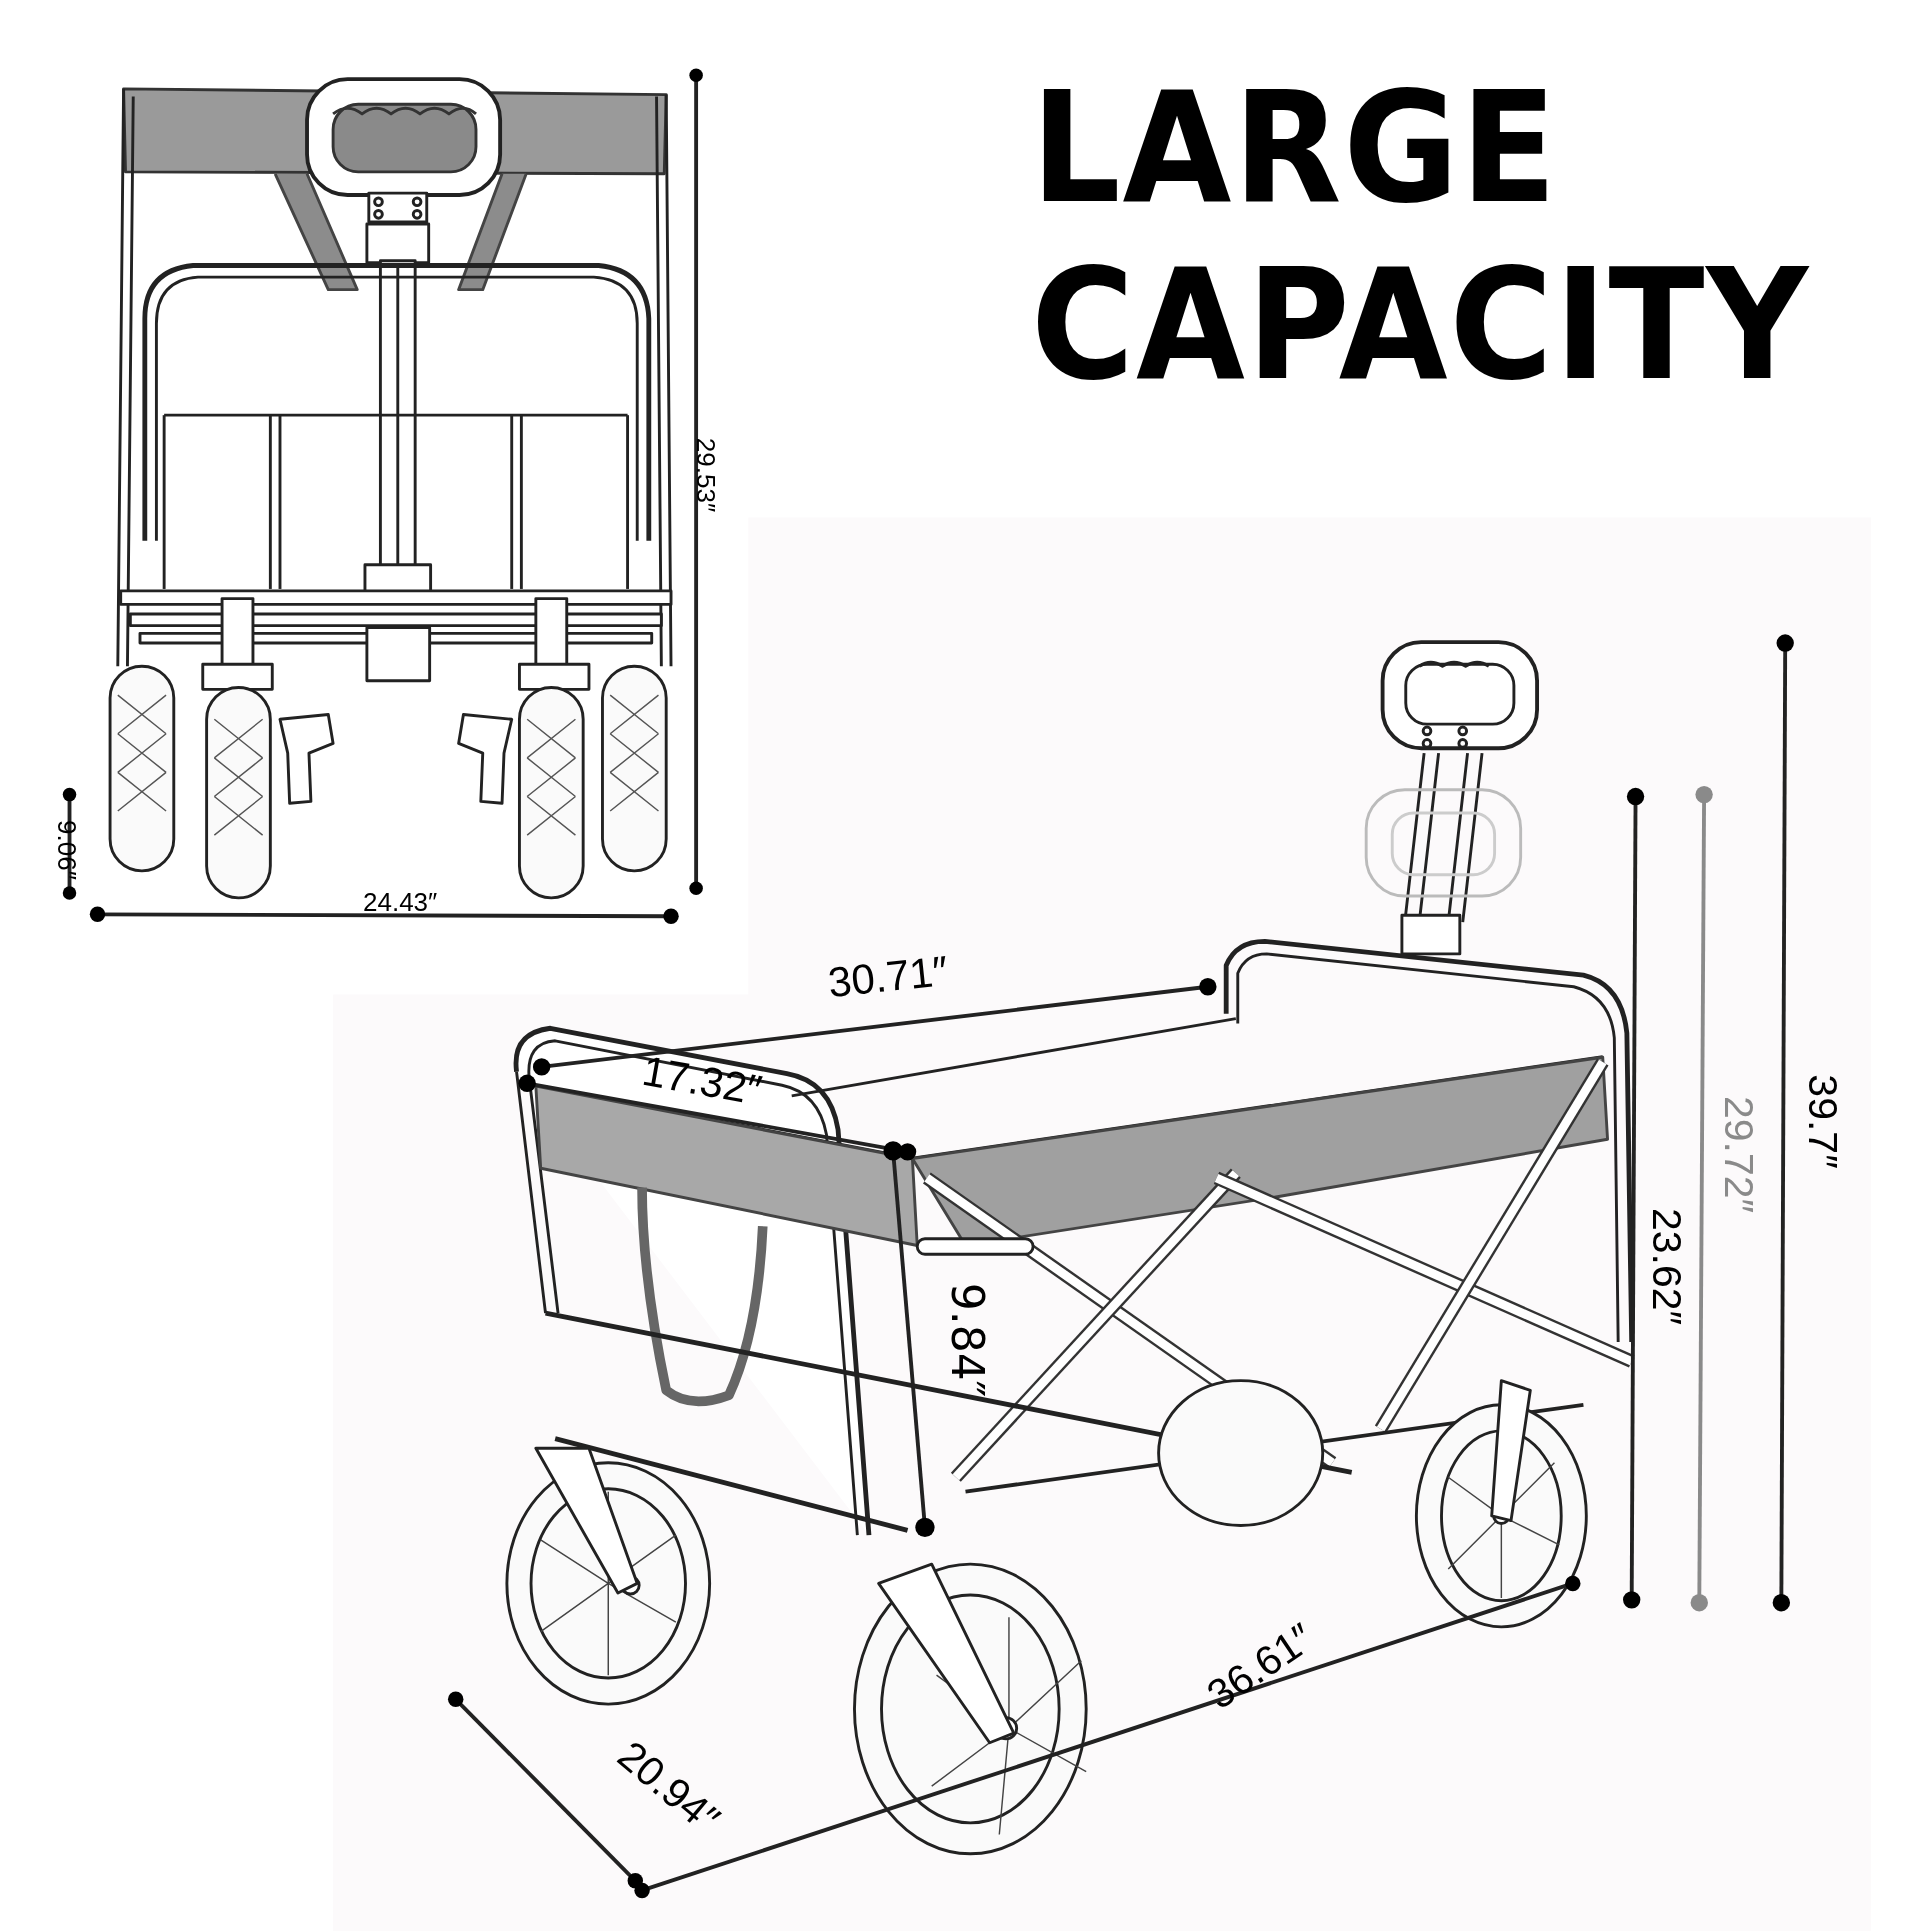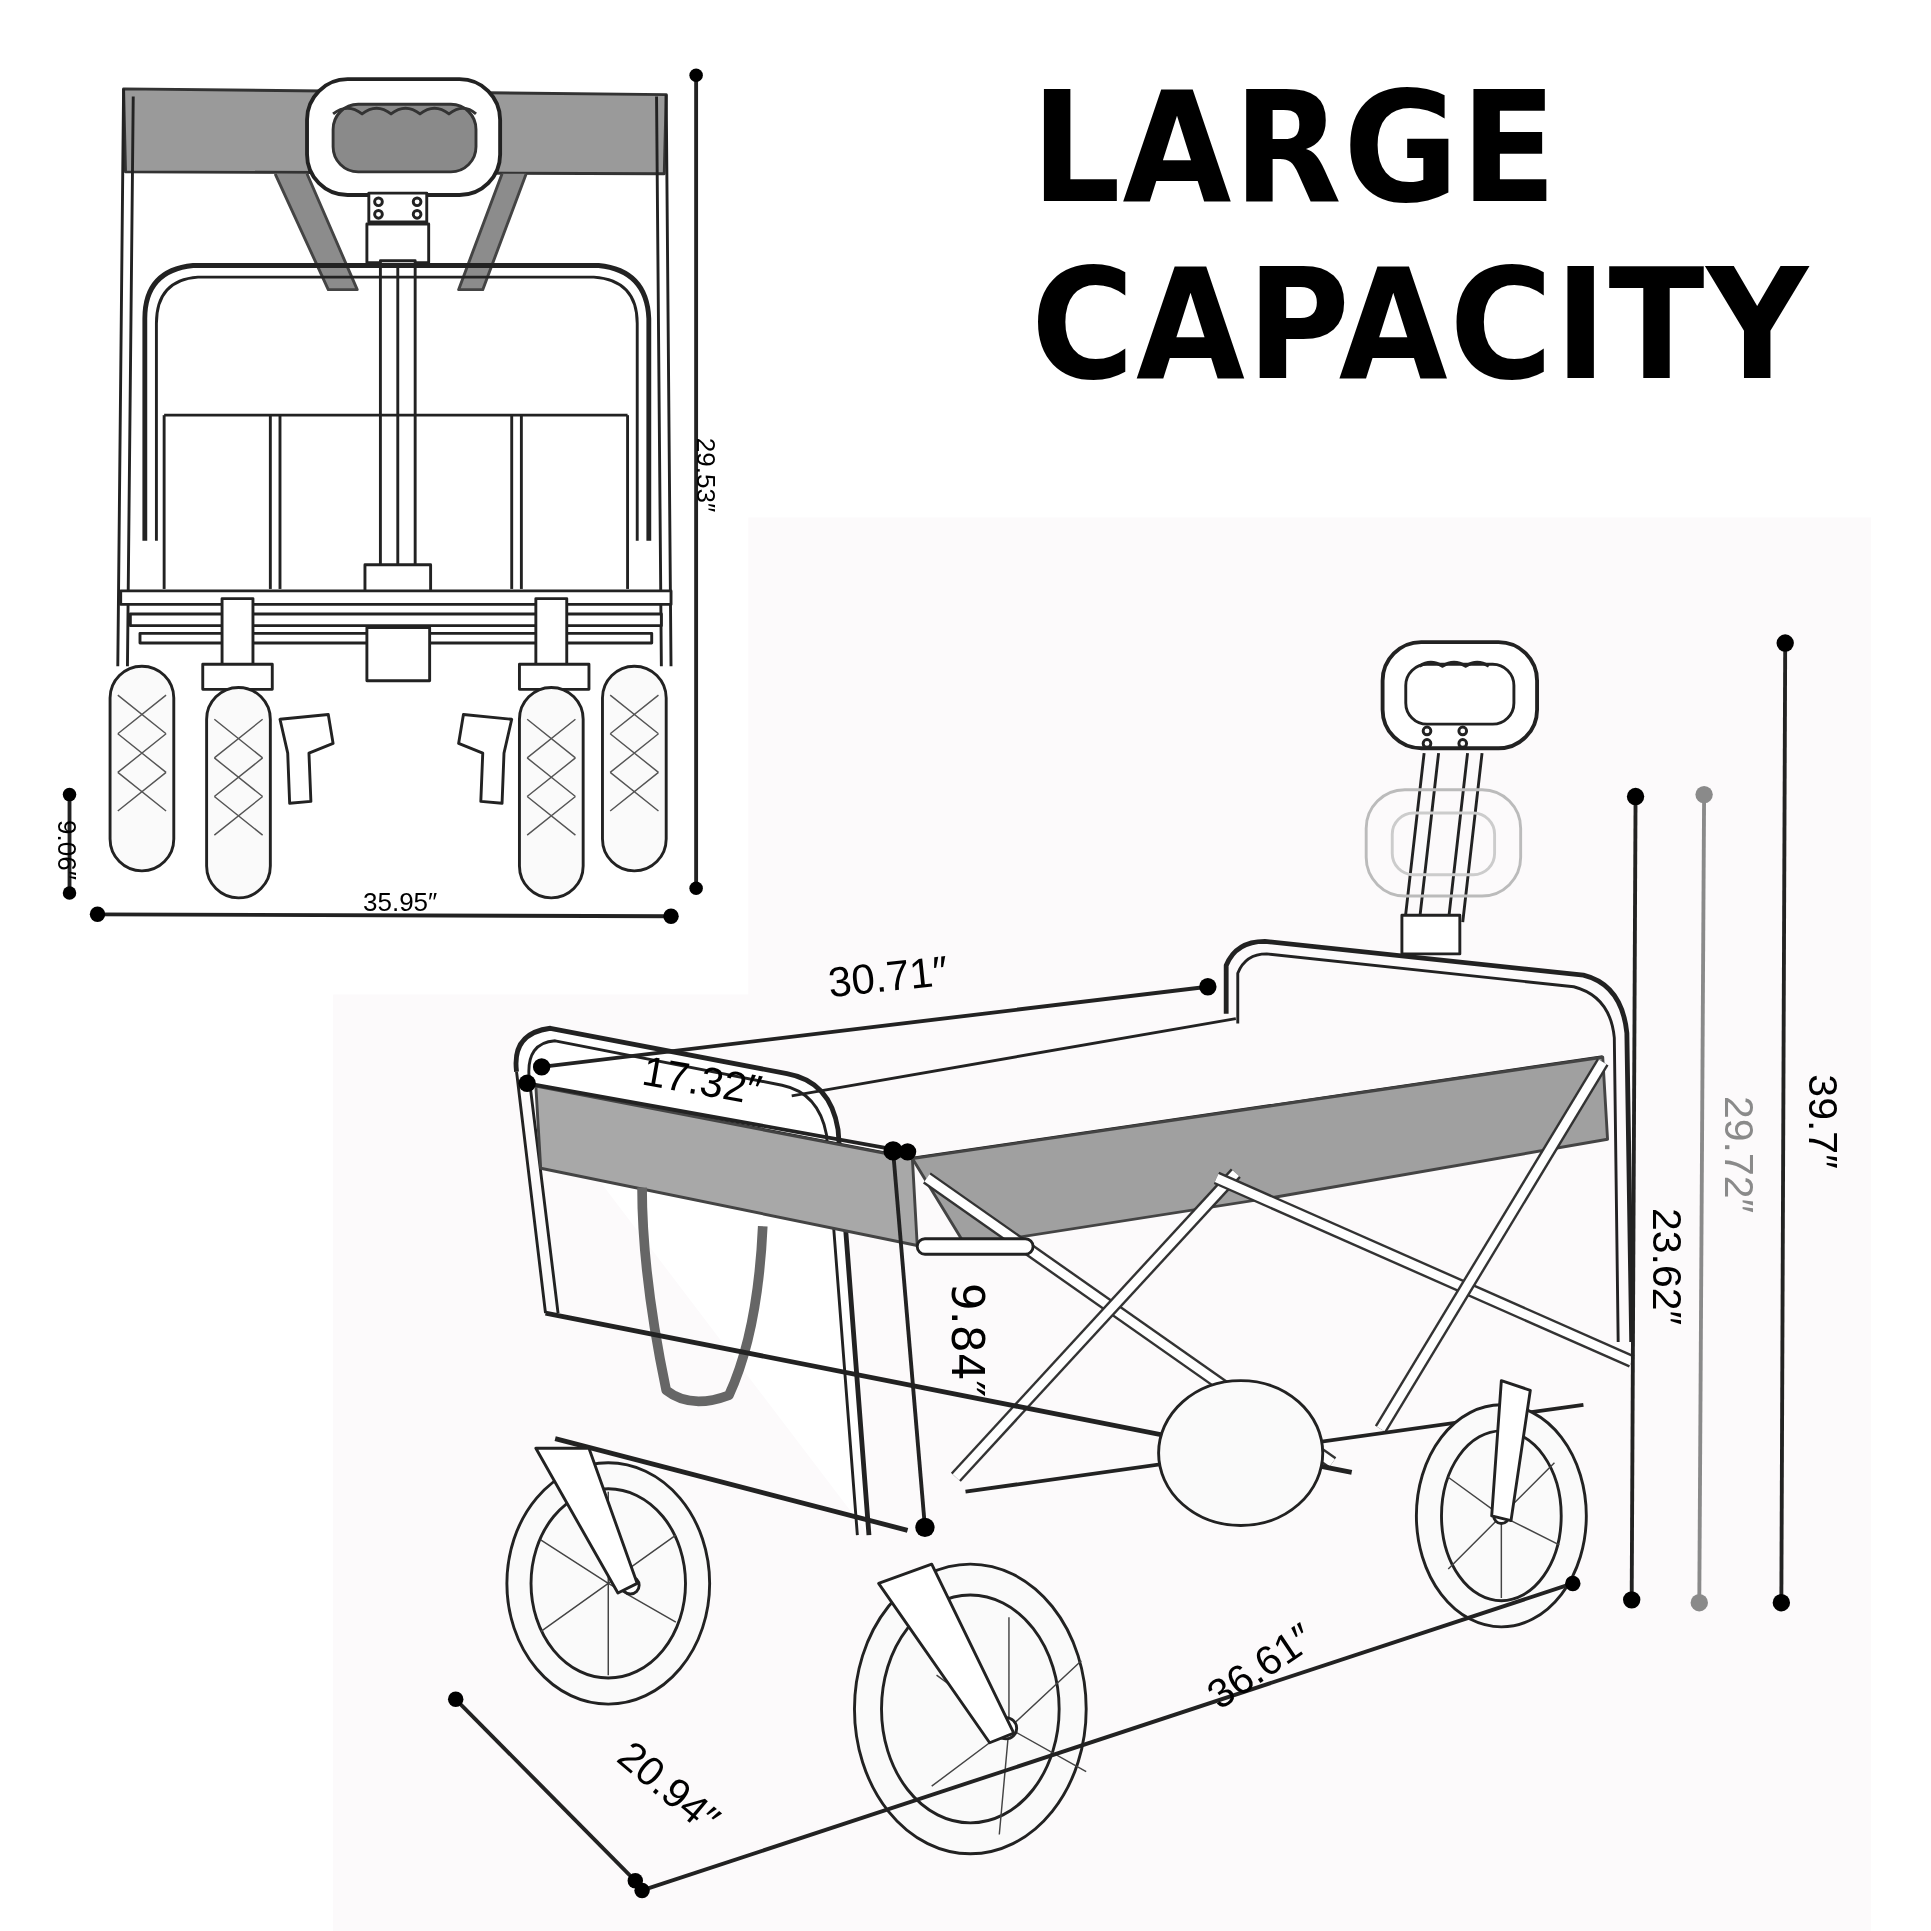--- a/index.html
+++ b/index.html
@@ -205,21 +205,21 @@
       <line x1="1765" y1="823" x2="1760" y2="1660"></line>
       <circle cx="1765" cy="823" r="9" stroke="none"></circle>
         <circle cx="1760" cy="1660" r="9" stroke="none"></circle>
     </g>
   </svg>
 
   <div id="hl1" class="headline">LARGE</div>
   <div id="hl2" class="headline">CAPACITY</div>
 
   <div class="dim" style="left:669px;top:462px;font-size:26px;transform:rotate(90deg);">29.53″</div>
-  <div class="dim" style="left:363px;top:889px;font-size:26px;">35.95″</div>
+  <div class="dim" style="left:363px;top:889px;font-size:26px;">24.43″</div>
   <div class="dim" style="left:37px;top:837px;font-size:26px;transform:rotate(90deg);">9.06″</div>
 
   <div class="dim" style="left:828px;top:956px;font-size:42px;transform:rotate(-6deg);">30.71″</div>
   <div class="dim" style="left:642px;top:1060px;font-size:42px;transform:rotate(10deg);">17.32″</div>
   <div class="dim" style="left:910px;top:1318px;font-size:44px;font-family:'DejaVu Sans',sans-serif;transform:rotate(90deg);">9.84″</div>
   <div class="dim" style="left:1608px;top:1246px;font-size:41px;transform:rotate(90deg);">23.62″</div>
   <div class="dim gray" style="left:1680px;top:1134px;font-size:41px;transform:rotate(90deg);">29.72″</div>
   <div class="dim" style="left:1775px;top:1101px;font-size:41px;transform:rotate(90deg);">39.7″</div>
   <div class="dim" style="left:610px;top:1767px;font-size:41px;transform:rotate(40deg);">20.94″</div>
   <div class="dim" style="left:1202px;top:1646px;font-size:41px;transform:rotate(-34deg);">36.61″</div>

